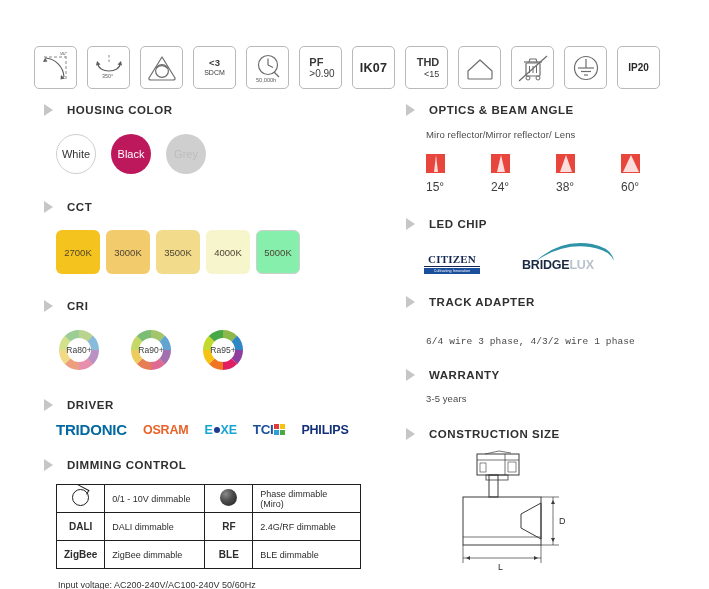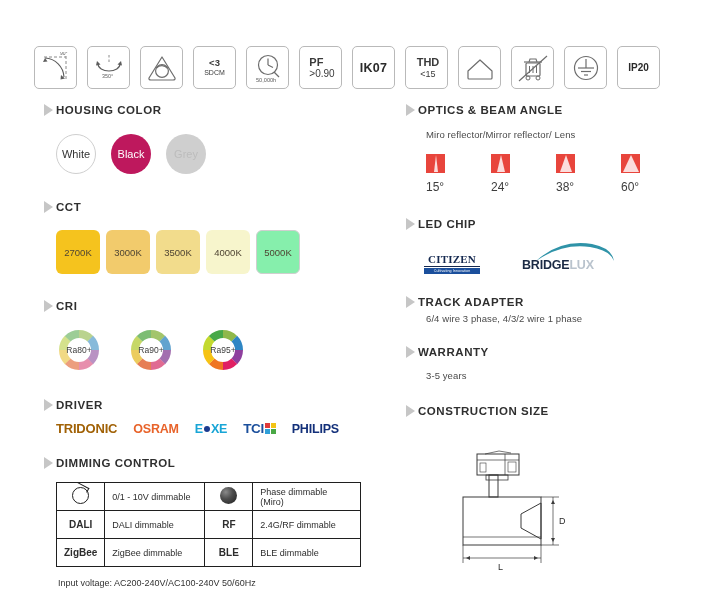--- a/index.html
+++ b/index.html
@@ -41,21 +41,21 @@
   .ip-txt { font-size: 10px; font-weight: bold; }
 
   
   .col-left  { position: absolute; left: 34px; top: 104px; width: 340px; }
   .col-right { position: absolute; left: 396px; top: 104px; width: 290px; }
 
   .section { position: relative; }
   .sec-head {
     display: flex;
     align-items: center;
-    gap: 3px;
+    gap: 14px;
     padding-left: 10px;
   }
   .bullet {
     width: 0; height: 0;
     border-left: 9px solid #c6c6c6;
     border-top: 6px solid transparent;
     border-bottom: 6px solid transparent;
     flex: none;
   }
   .sec-title {
@@ -96,21 +96,21 @@
   .cri-label {
     position: absolute; left: 0; right: 0; top: 50%;
     transform: translateY(-50%);
     text-align: center;
     font-size: 8.5px;
     color: #3b3b3b;
   }
 
   
   .driver-row { display: flex; align-items: center; }
-  .lg-tridonic { font-size: 13px; font-weight: bold; color: #a16207; letter-spacing: -.2px; }
+  .lg-tridonic { font-size: 15px; font-weight: bold; color: #0369a1; letter-spacing: -.2px; }
   .lg-osram    { font-size: 12.5px; font-weight: bold; color: #e8632a; letter-spacing: -.2px; }
   .lg-exe      { font-size: 12.5px; font-weight: bold; color: #18a5d6; letter-spacing: -.2px; display:flex; align-items:center; gap:1px;}
   .lg-exe .dot { width: 6px; height: 6px; border-radius: 50%; background: #1b3b8f; display:inline-block; }
   .lg-tci      { font-size: 13.5px; font-weight: bold; color: #1b4f9c; letter-spacing: -.4px; display:flex; align-items:center; gap:1px;}
   .lg-philips  { font-size: 12.5px; font-weight: bold; color: #13307a; letter-spacing: -.2px; }
 
   
   .dim-table {
     border-collapse: collapse;
     font-size: 9px;
@@ -246,21 +246,21 @@
       <div class="big" style="font-size:11px;">PF</div>
       <div class="sm" style="font-size:10px;">&gt;0.90</div>
     </div>
   </div>
 
   <div class="cert-icon">
     <div class="ik-txt">IK07</div>
   </div>
 
   <div class="cert-icon">
-    <div class="cert-txt" style="text-align:center;padding-left:3px;">
+    <div class="cert-txt" style="text-align:right;padding-left:3px;">
       <div class="big" style="font-size:11px;">THD</div>
       <div class="sm" style="font-size:9px;">&lt;15</div>
     </div>
   </div>
 
   <div class="cert-icon">
     <svg width="32" height="28" viewBox="0 0 32 28">
       <path d="M16 6 L28 17 L28 24 Q28 25 27 25 L5 25 Q4 25 4 24 L4 17 Z" fill="none" stroke="#6d6d6d" stroke-width="1.2" stroke-linejoin="round"></path>
     </svg>
   </div>
@@ -503,21 +503,21 @@
         <div class="bl-word"><span class="bl-bridge">BRIDGE</span><span class="bl-lux">LUX</span></div>
       </div>
     </div>
   </div>
 
   <div class="section" style="margin-top:22px;">
     <div class="sec-head">
       <span class="bullet"></span>
       <span class="sec-title">TRACK ADAPTER</span>
     </div>
-    <div class="sec-sub" style="margin-top:5px;margin-left:30px;">6/4 wire 3 phase,  4/3/2 wire 1 phase</div>
+    <div class="sec-sub" style="margin-top:28px;margin-left:30px;font-family:Liberation Mono, monospace;">6/4 wire 3 phase,  4/3/2 wire 1 phase</div>
   </div>
 
   <div class="section" style="margin-top:22px;">
     <div class="sec-head">
       <span class="bullet"></span>
       <span class="sec-title">WARRANTY</span>
     </div>
     <div class="sec-sub" style="margin-top:12px;margin-left:30px;">3-5 years</div>
   </div>
 

